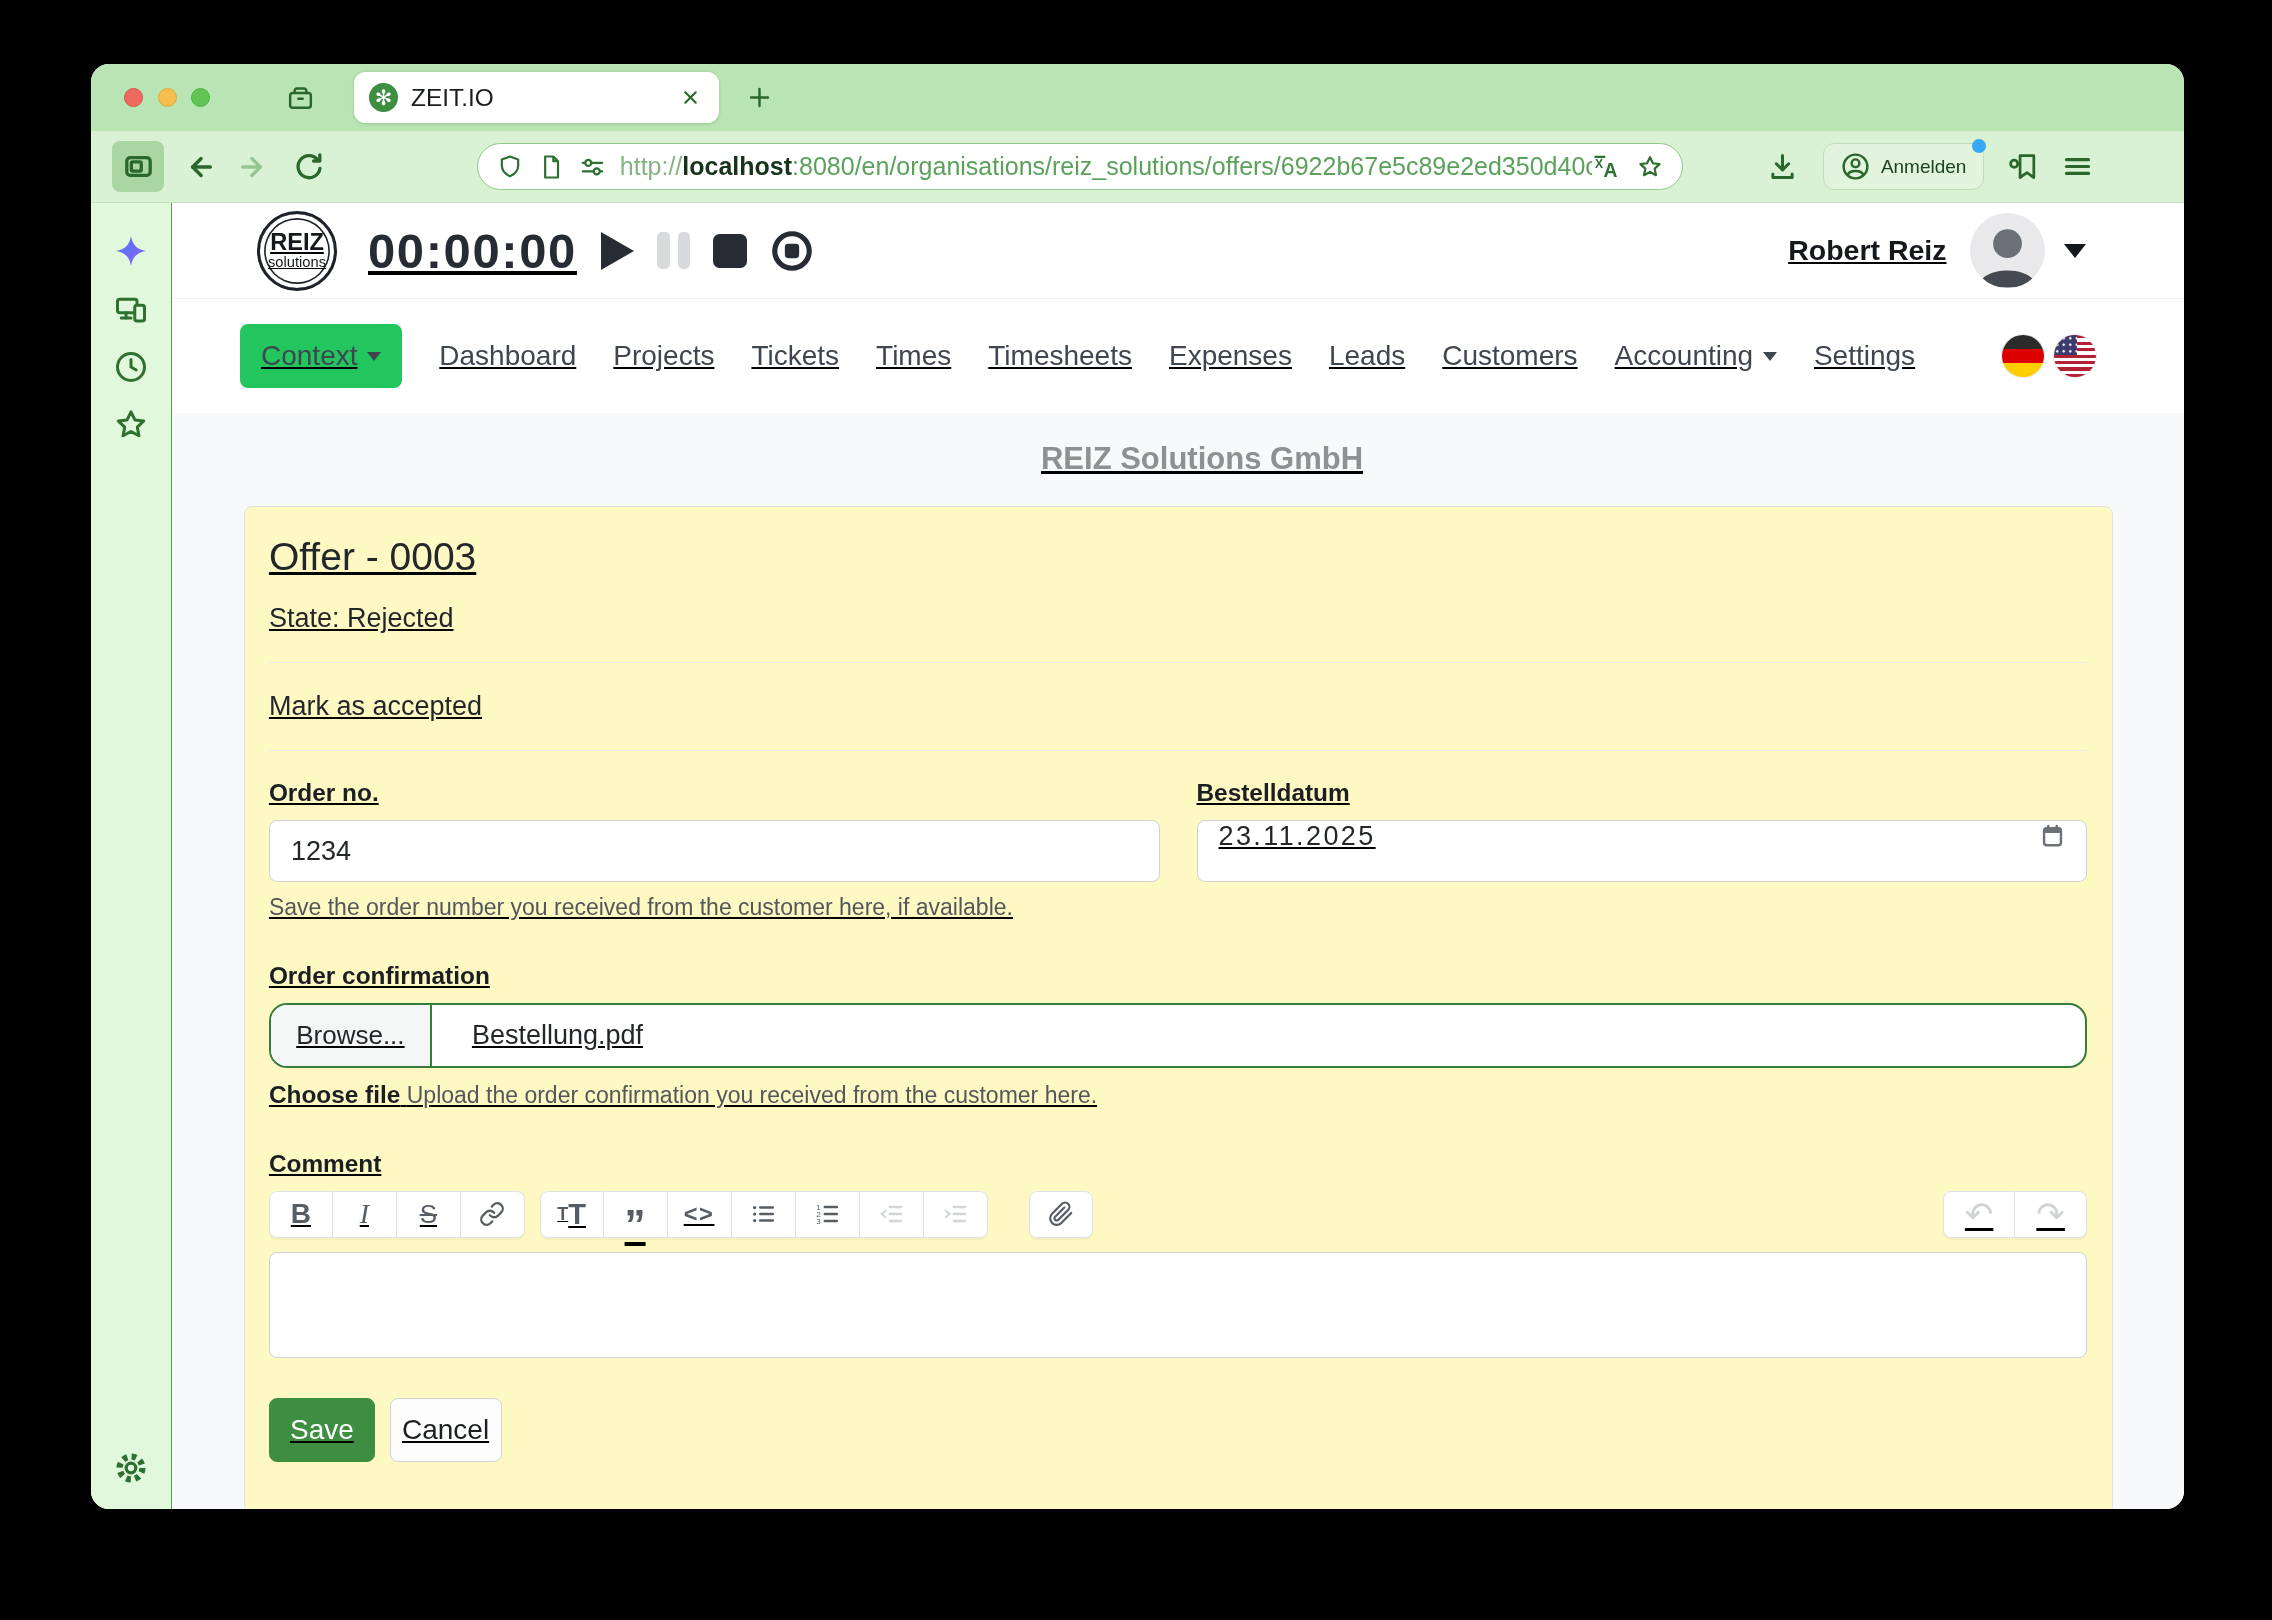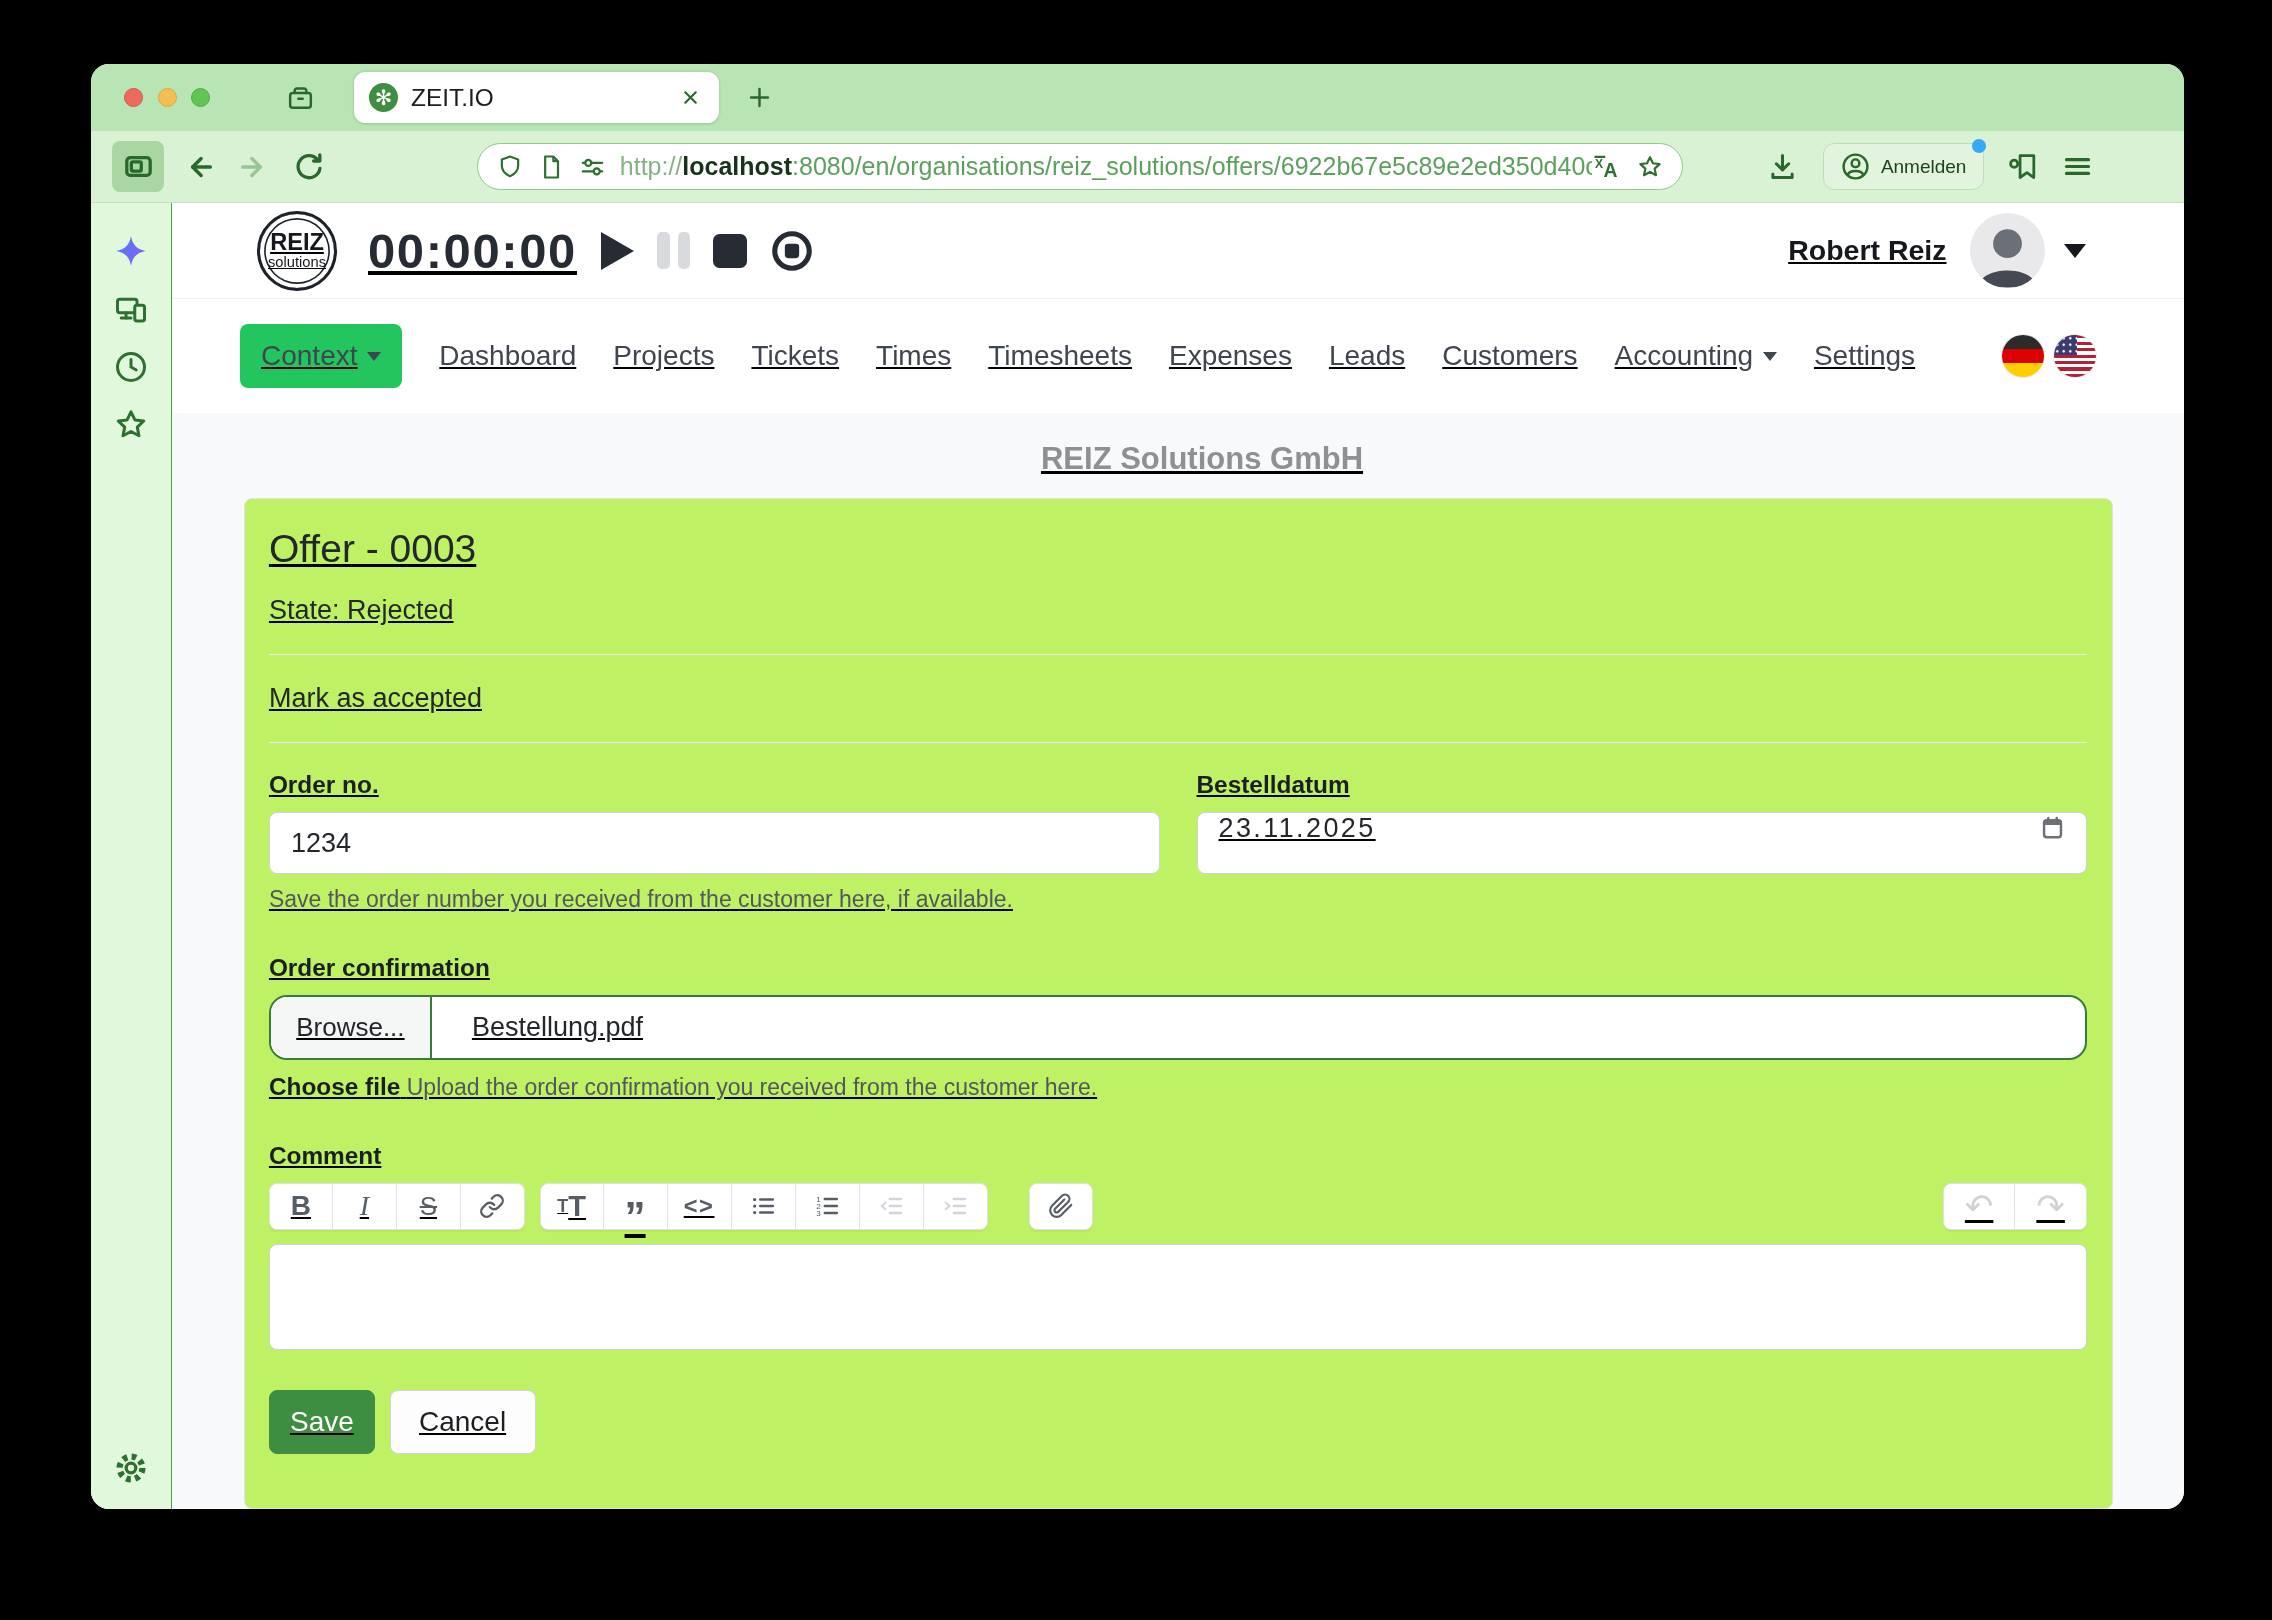--- a/index.html
+++ b/index.html
@@ -68,21 +68,21 @@
   .nav-item.pill { background:#22c55e; border-radius:8.1px; padding:16.3px 21px; }
   .flags { margin-left:auto; display:flex; gap:9.8px; }
   .flag { width:42px; height:42px; border-radius:50%; overflow:hidden; position:relative; box-shadow:0 0 0 0.8px rgba(0,0,0,.12); }
   .flag.de { background:linear-gradient(180deg,#2b2b2b 0 33.4%,#dd0000 33.4% 66.7%,#ffce00 66.7%); }
   .flag.us { background:repeating-linear-gradient(180deg,#b22234 0 3.3px,#ffffff 3.3px 6.5px); }
   .flag.us .canton { position:absolute; left:0; top:0; width:55%; height:48%; background:#3c3b6e; background-image:radial-gradient(#fff 1px, transparent 1.4px); background-size:6.5px 6.5px; }
 
   
   .page { flex:1; overflow:hidden; }
   .company-heading { text-align:center; margin-top:28px; font-size:31px; font-weight:700; color:#8e9093;padding-left:48px; }
-  .card { margin:21px auto 0; width:1869px; background:#bef264; border:0.8px solid #e0e3e6; border-radius:8.1px; padding:28px 24.4px 54px; }
+  .card { margin:29px auto 0; width:1869px; background:#fef9c3; border:0.8px solid #e0e3e6; border-radius:8.1px; padding:28px 24.4px 54px; }
   .offer-title { font-size:39px; font-weight:500; color:#23272b; }
   .offer-state { margin-top:24.4px; font-size:27px; color:#23272b; }
   .card hr { border:none; border-top:0.8px solid #e9ebee; margin:28px 0; }
   .offer-action { font-size:27px; color:#23272b; cursor:pointer; }
   .form-grid { display:grid; grid-template-columns:1fr 1fr; column-gap:37px; margin-top:4.9px; }
   .field-label { font-size:24.4px; font-weight:700; color:#1b1f23; margin-bottom:13px; }
   .text-input { width:100%; height:62px; border:1.2px solid #cdd3d9; border-radius:8.1px; font-size:27px; color:#23272b; padding:0 21px; font-family:inherit; outline:none; background:#fff; }
   .date-box { width:100%; height:62px; border:1.2px solid #cdd3d9; border-radius:8.1px; display:flex; align-items:flex-start; justify-content:space-between; padding:0 19.5px 0 21px; background:#fff; }
   .date-value { font-size:27px; color:#23272b; letter-spacing:2.4px; }
   .cal-icon { color:#6b7177; }
@@ -109,21 +109,21 @@
   .tb-btn.code { letter-spacing:1.6px; font-weight:700; font-size:23.6px; }
   .tb-btn.quote { font-size:42px; font-weight:700; line-height:0; padding-top:21px; }
   .tb-btn.disabled { color:#d2d6d9; }
   .tb-btn.undo-redo { width:72px; font-size:34px; color:#cfd3d6; }
   .tt-small { font-size:18px; font-weight:700; }
   .tt-big { font-size:29px; font-weight:700; }
   .comment-area { margin-top:14.7px; width:100%; height:106px; border:1.2px solid #cdd3d9; border-radius:8.1px; resize:none; font-family:inherit; font-size:26px; padding:13px 19.5px; outline:none; }
   .btn-row { margin-top:37px; display:flex; gap:14.7px; }
   .btn { height:64px; border-radius:8.1px; font-size:28px; font-family:inherit; display:flex; align-items:center; justify-content:center; cursor:pointer; }
   .btn.save { width:106px; background:#3e8e41; color:#fff; border:0.8px solid #3e8e41; }
-  .btn.cancel { width:146px; background:#fdfdfe; color:#1b1f23; border:1.2px solid #ced4da; }
+  .btn.cancel { width:112px; background:#fdfdfe; color:#1b1f23; border:1.2px solid #ced4da; }
 
   svg.ic { display:block; }
   .spark-icon { width:37px; height:37px; }
 </style>
 </head>
 <body>
 
 <div class="window">
 
   <div class="tabstrip">

